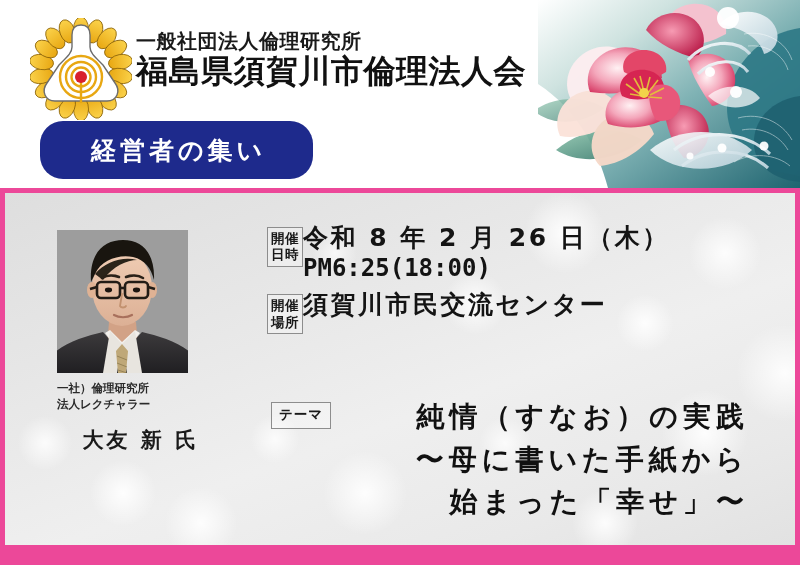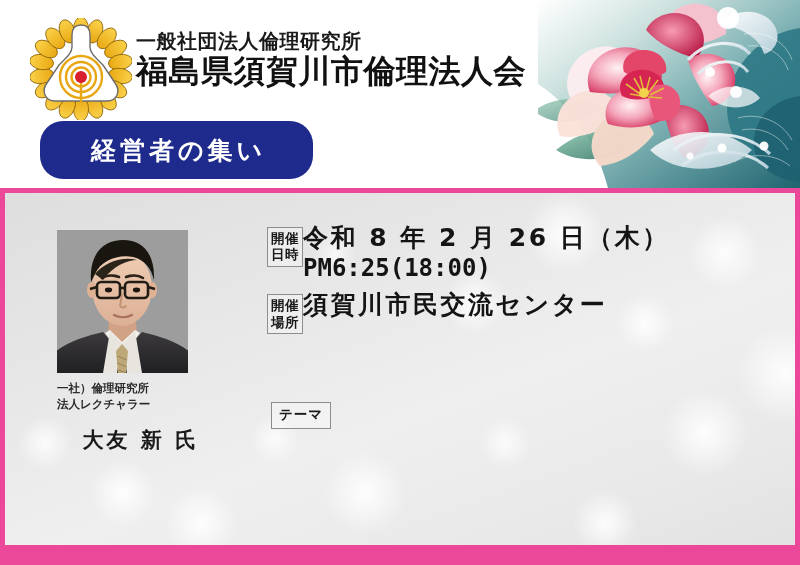--- a/index.html
+++ b/index.html
@@ -482,15 +482,20 @@
         </div>
         <div class="info-lines">
           <div class="info-line">須賀川市民交流センター</div>
         </div>
       </div>
 
     </div>
 
     <div class="theme-tag">テーマ</div>
 
+    <div class="theme-body">
+      <div class="theme-line">純情（すなお）の実践</div>
+      <div class="theme-line">〜母に書いた手紙から</div>
+      <div class="theme-line">始まった「幸せ」〜</div>
+    </div>
 
   </div>
 </div>
 
 </body></html>

